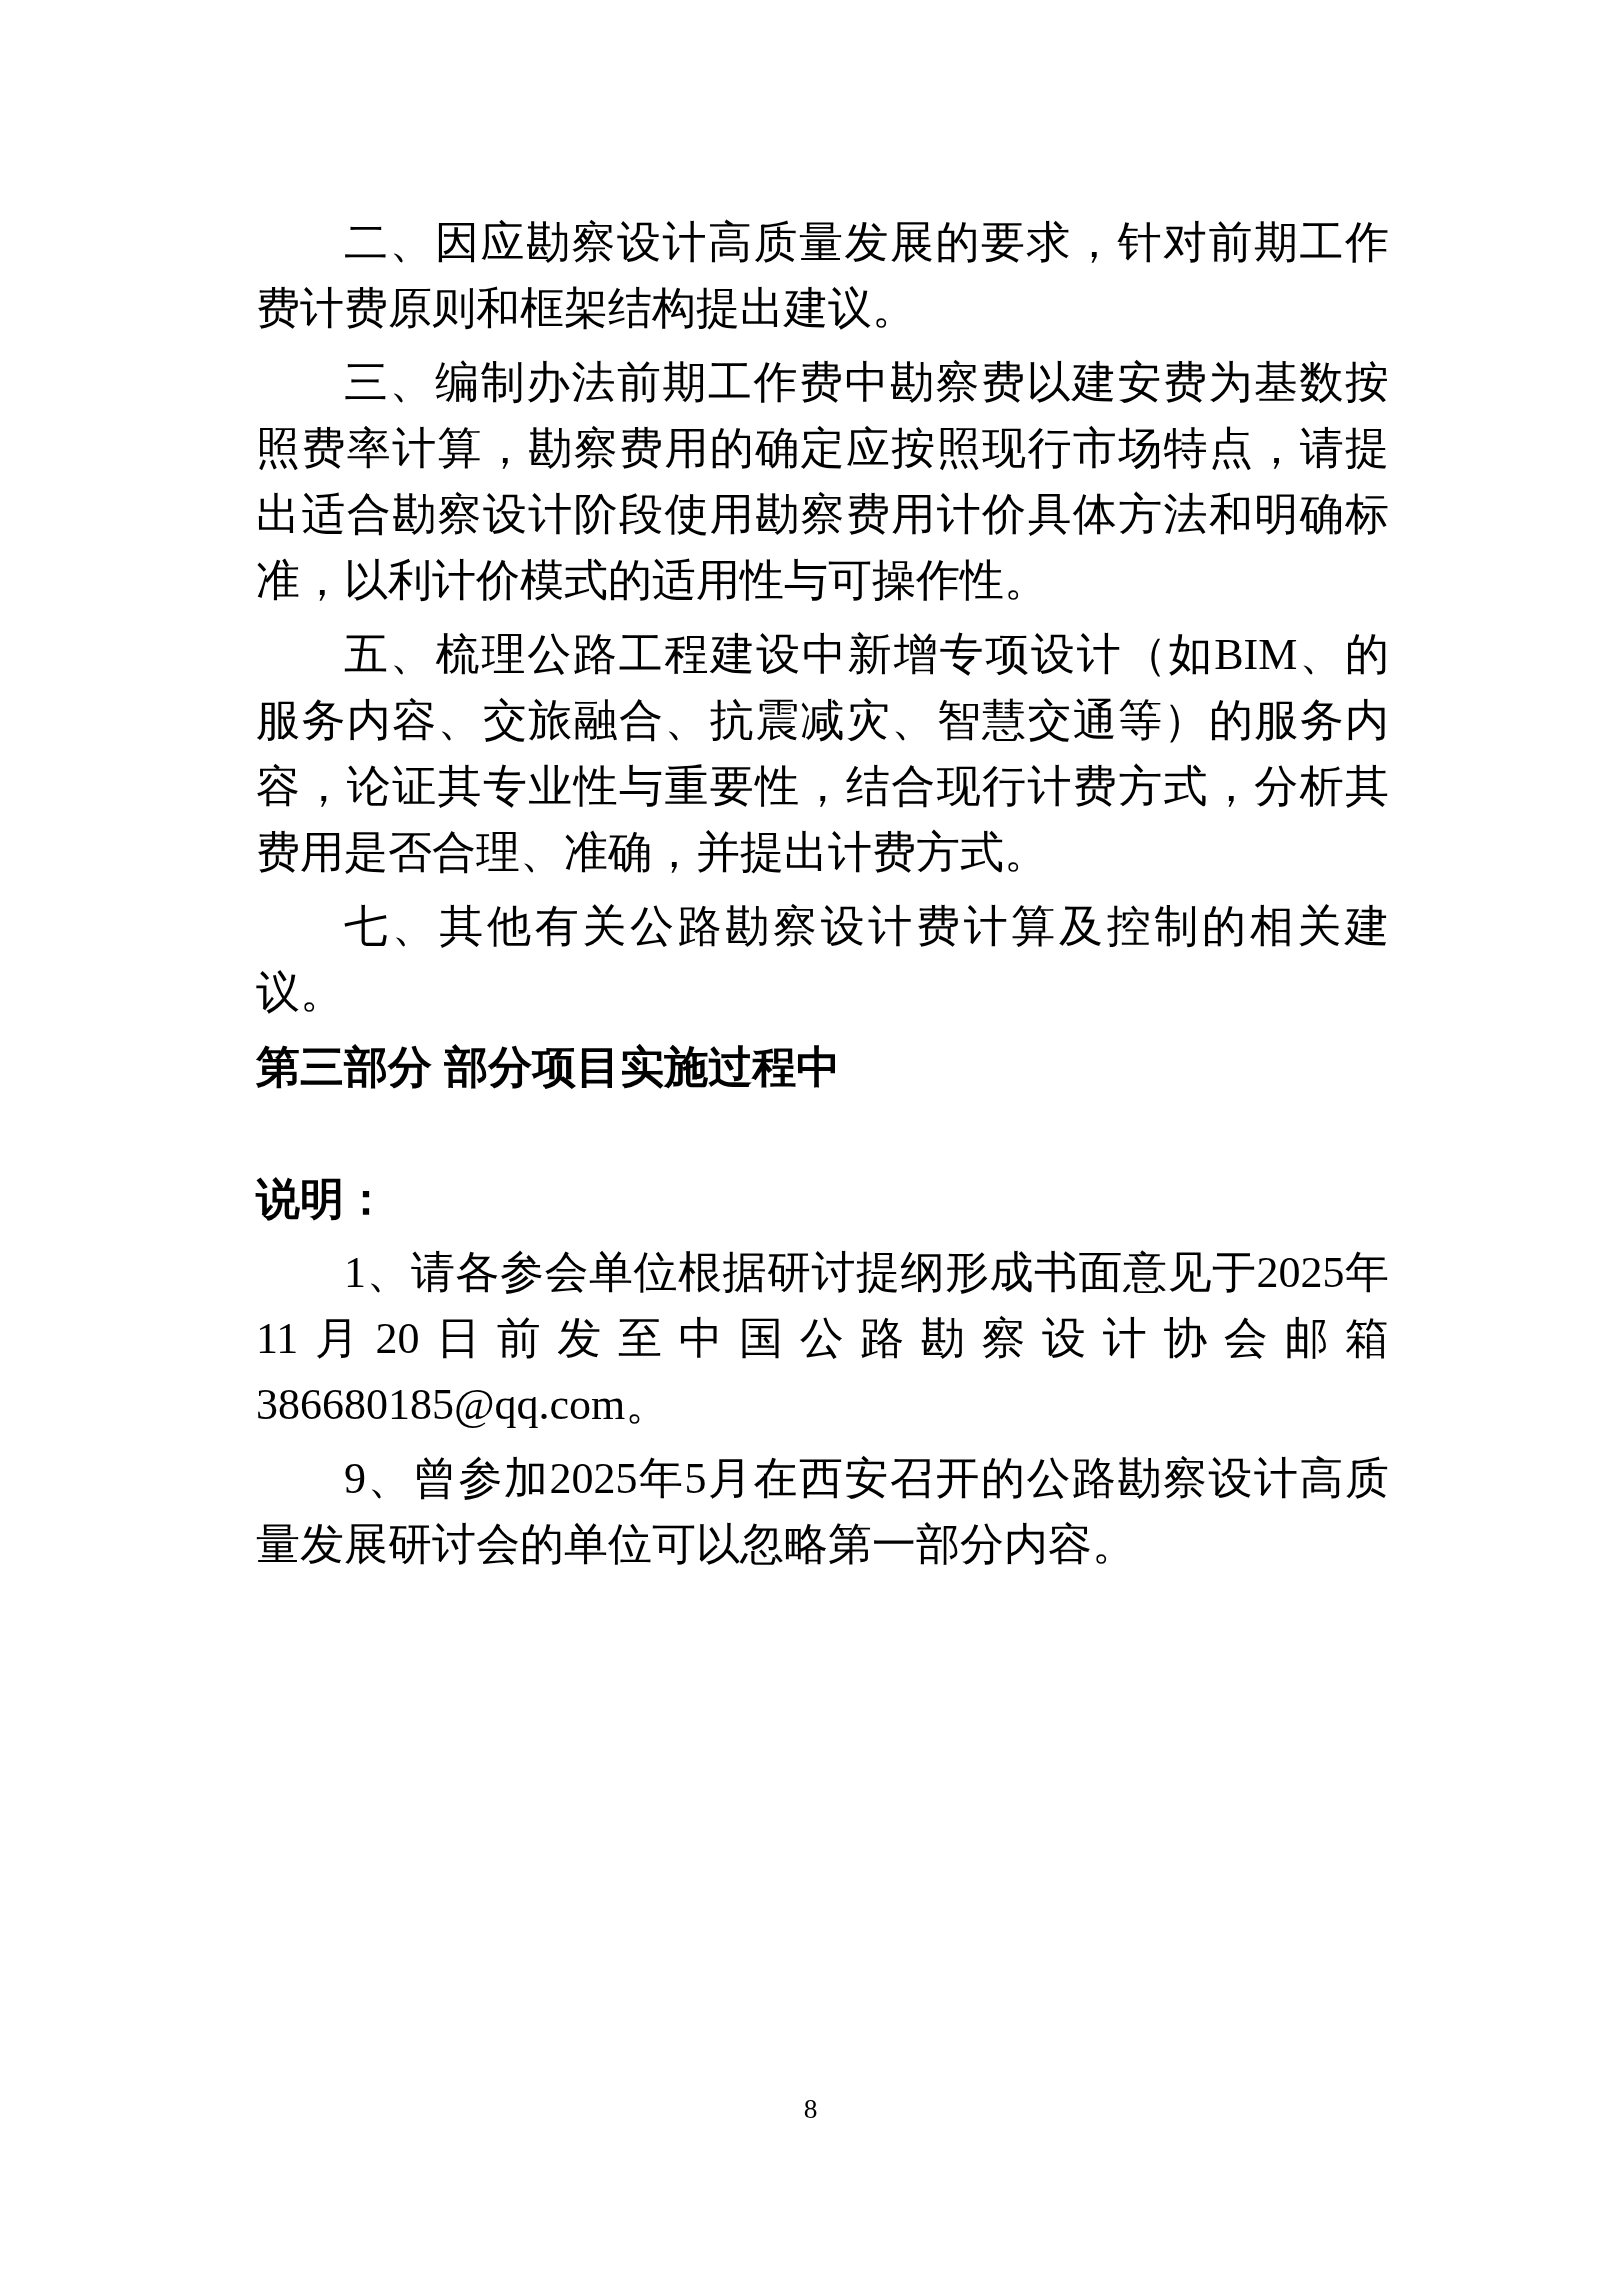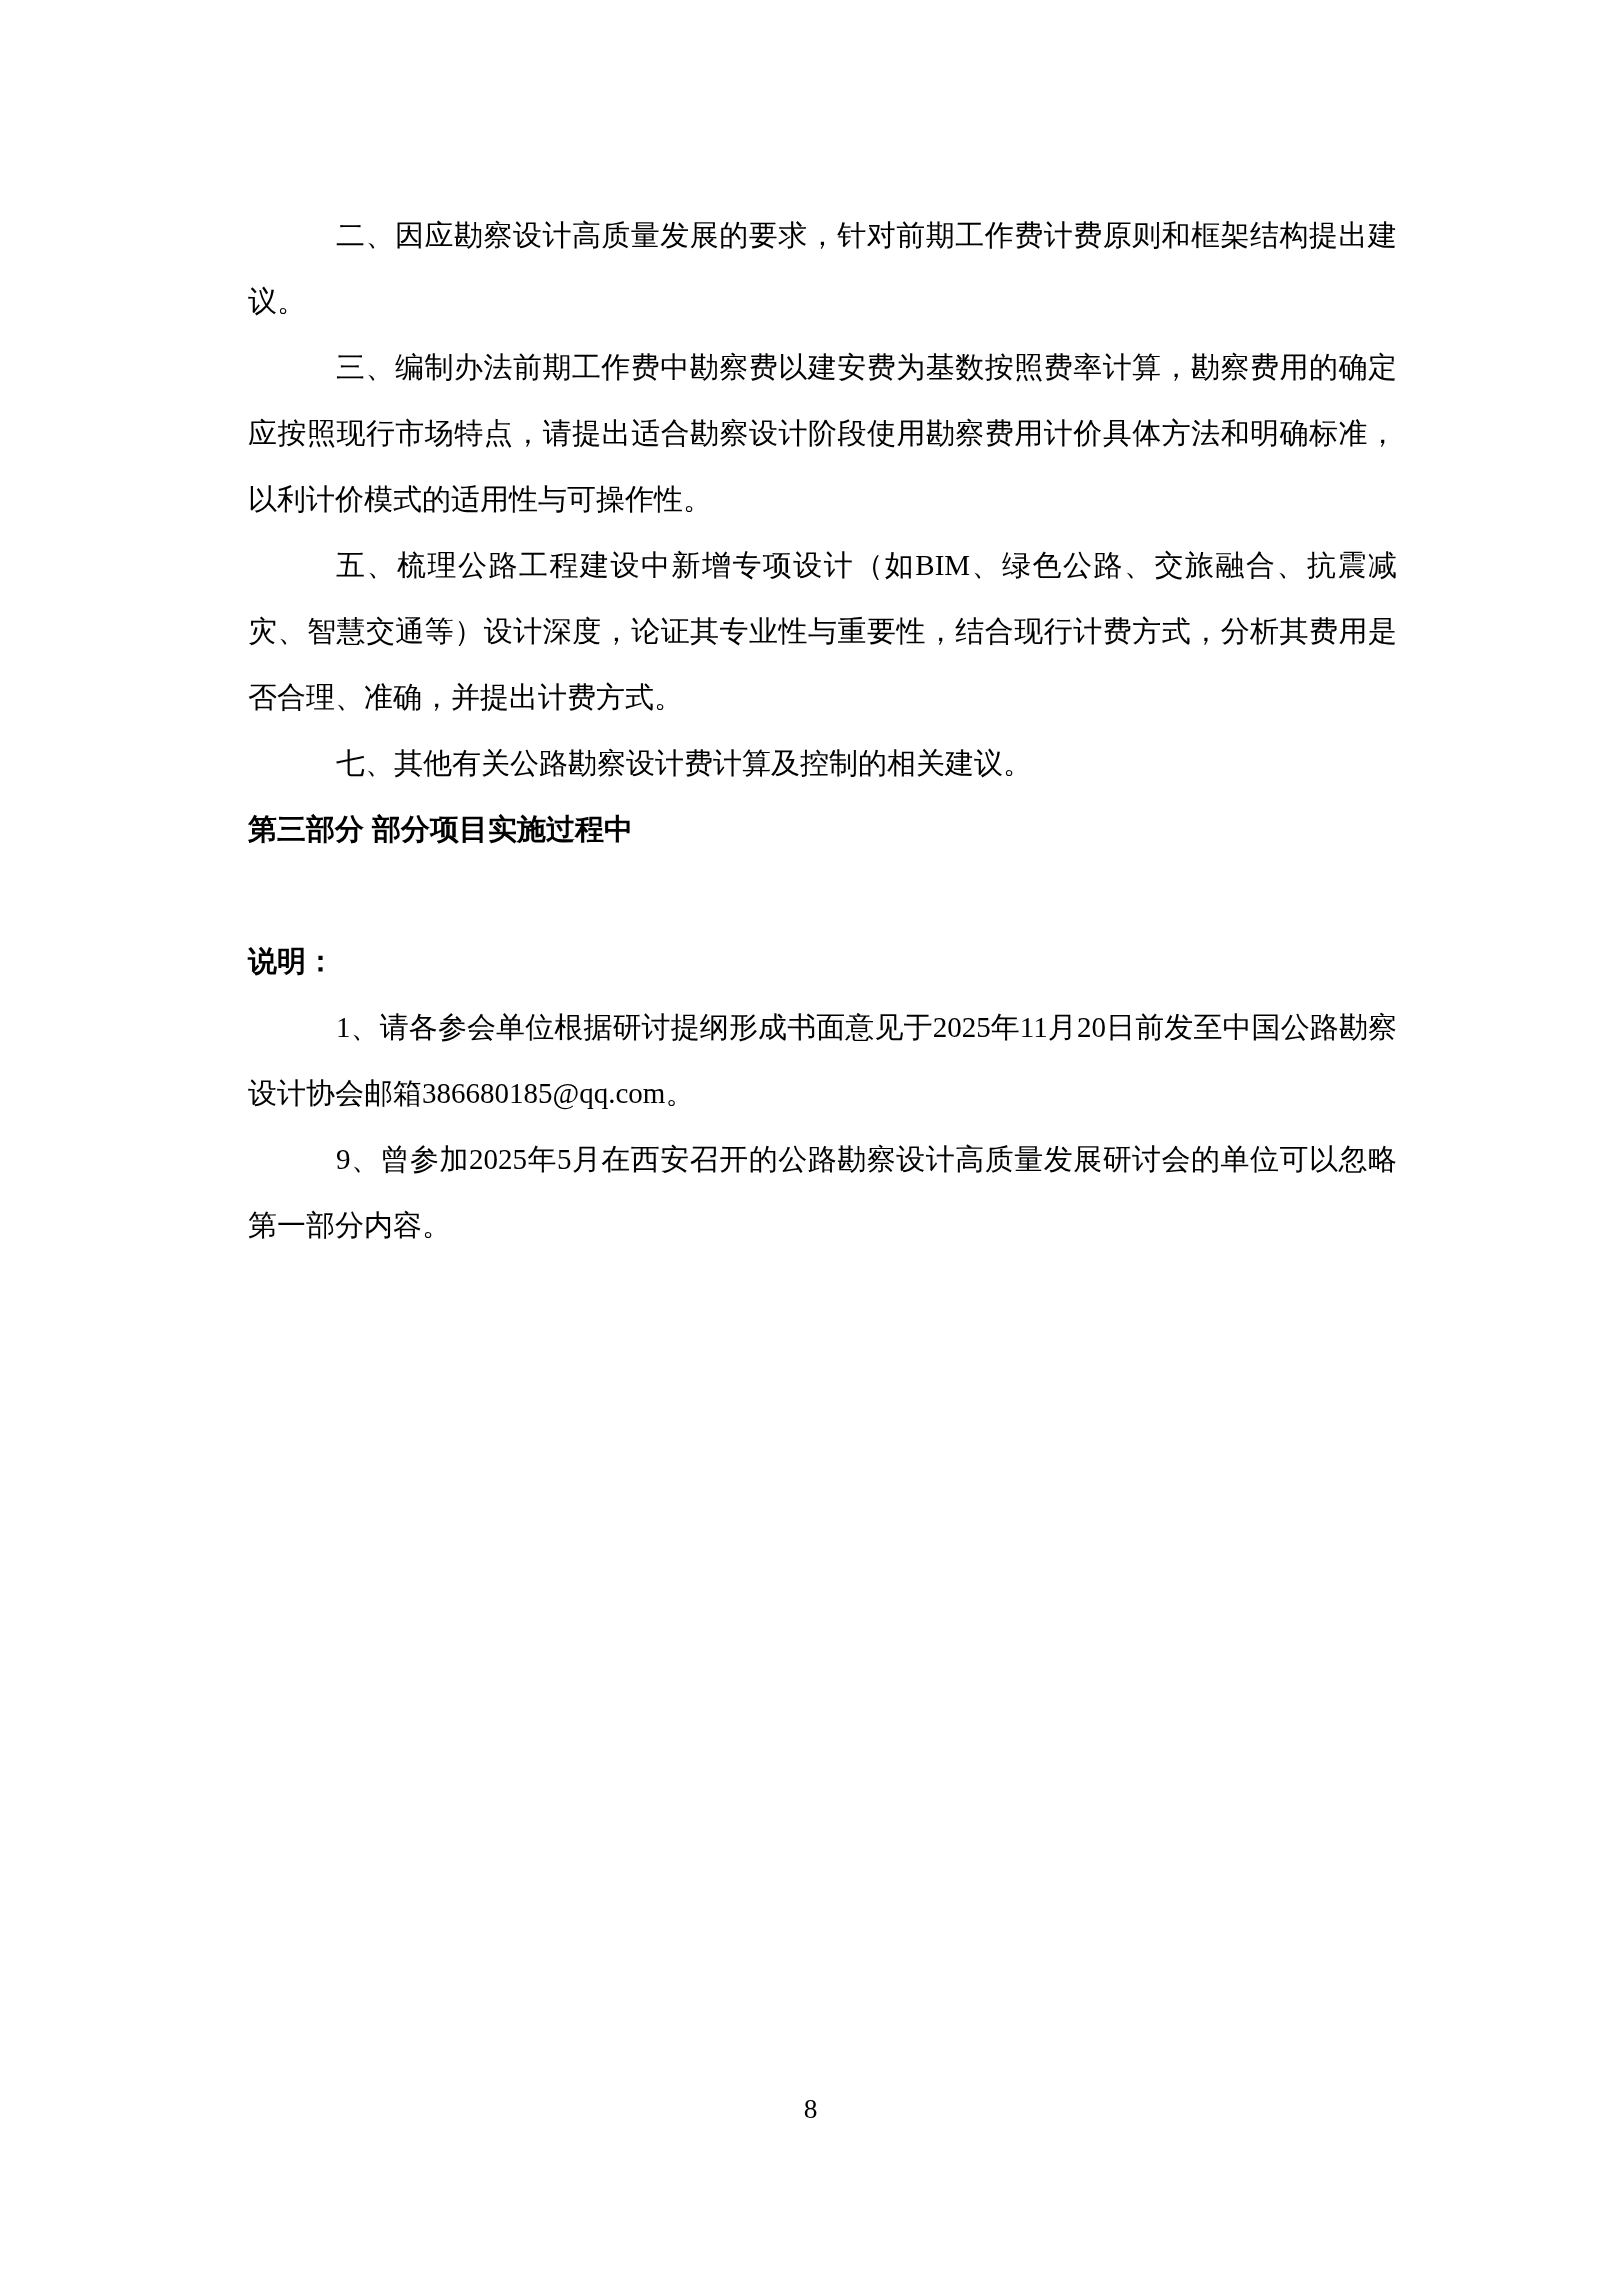--- a/index.html
+++ b/index.html
@@ -23,23 +23,23 @@
     background: #ffffff;
     overflow: hidden;
   }
   .doc-body {
     position: absolute;
     left: 248px;
     top: 202px;
     width: 1149px;
   }
   .doc-body p {
-    margin: 0;
+    margin: 8px;
     padding: 0;
-    font-size: 29px;
+    font-size: 44px;
     line-height: 66px;
     text-align: justify;
     text-justify: inter-ideograph;
     letter-spacing: 0;
     word-break: normal;
   }
   .para {
     text-indent: 88px;
   }
   .heading {
@@ -62,21 +62,21 @@
     color: #000000;
   }
 </style>
 </head>
 <body>
 
 <div class="page">
   <div class="doc-body">
     <p class="para">二、因应勘察设计高质量发展的要求，针对前期工作费计费原则和框架结构提出建议。</p>
     <p class="para">三、编制办法前期工作费中勘察费以建安费为基数按照费率计算，勘察费用的确定应按照现行市场特点，请提出适合勘察设计阶段使用勘察费用计价具体方法和明确标准，以利计价模式的适用性与可操作性。</p>
-    <p class="para">五、梳理公路工程建设中新增专项设计（如BIM、绿色公路、交旅融合、抗震减灾、智慧交通等）设计深度，论证其专业性与重要性，结合现行计费方式，分析其费用是否合理、准确，并提出计费方式。</p>
+    <p class="para">五、梳理公路工程建设中新增专项设计（如BIM、的服务内容、交旅融合、抗震减灾、智慧交通等）的服务内容，论证其专业性与重要性，结合现行计费方式，分析其费用是否合理、准确，并提出计费方式。</p>
     <p class="para">七、其他有关公路勘察设计费计算及控制的相关建议。</p>
     <p class="heading">第三部分 部分项目实施过程中</p>
     <p class="heading gap-above">说明：</p>
     <p class="para">1、请各参会单位根据研讨提纲形成书面意见于2025年11月20日前发至中国公路勘察设计协会邮箱386680185@qq.com。</p>
     <p class="para">9、曾参加2025年5月在西安召开的公路勘察设计高质量发展研讨会的单位可以忽略第一部分内容。</p>
   </div>
 
   <div class="page-number">8</div>
 </div>
 

